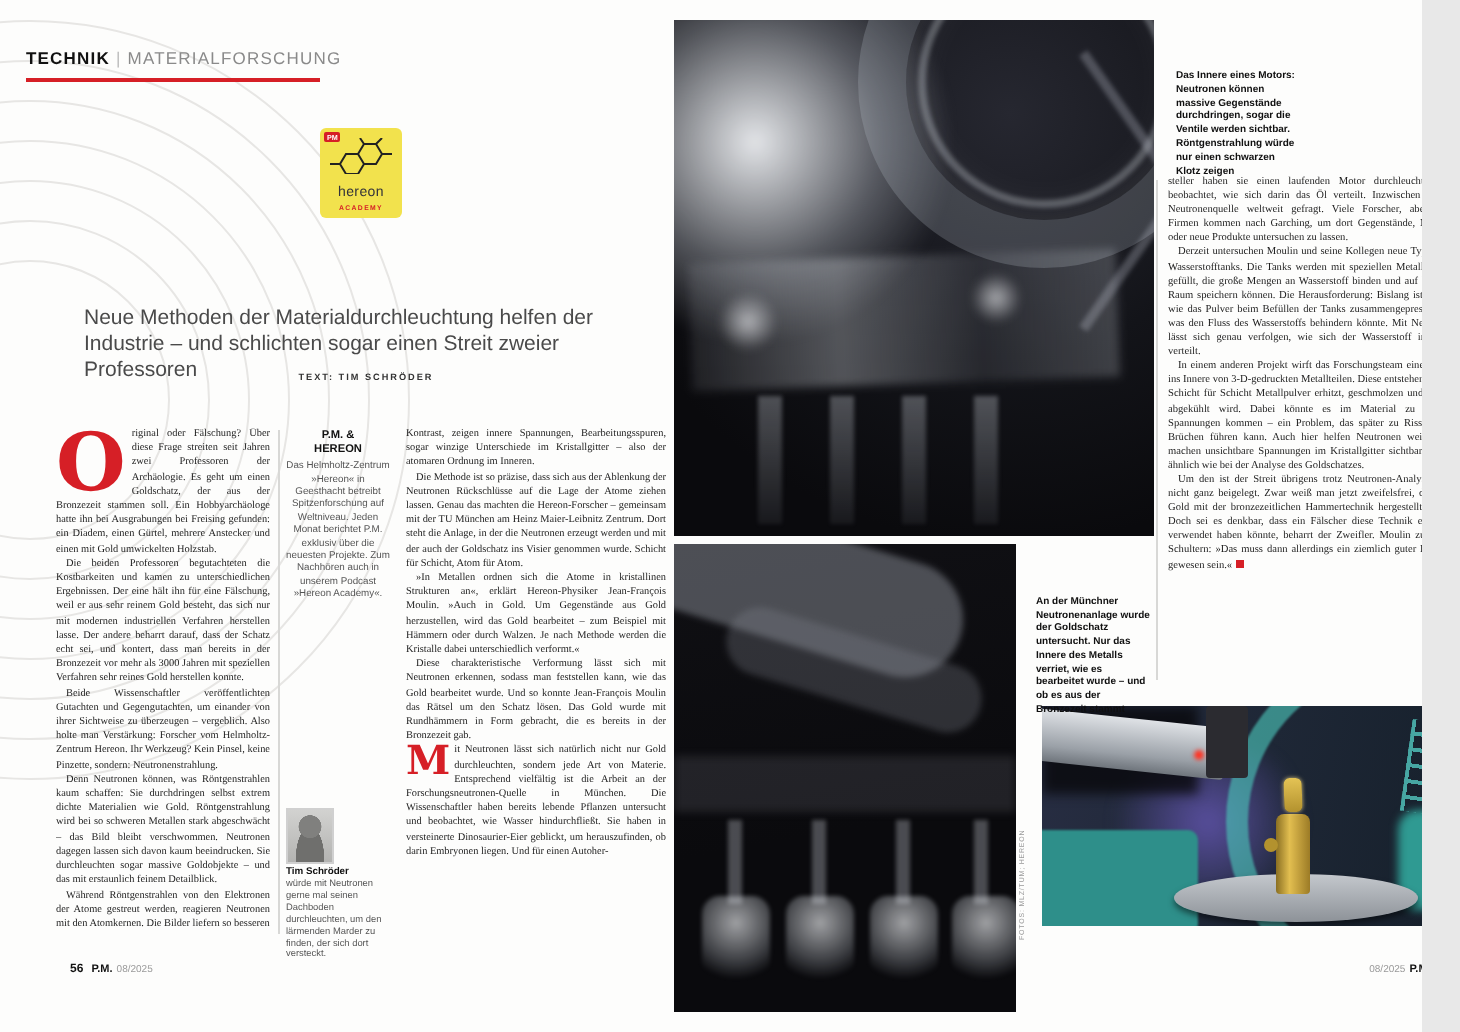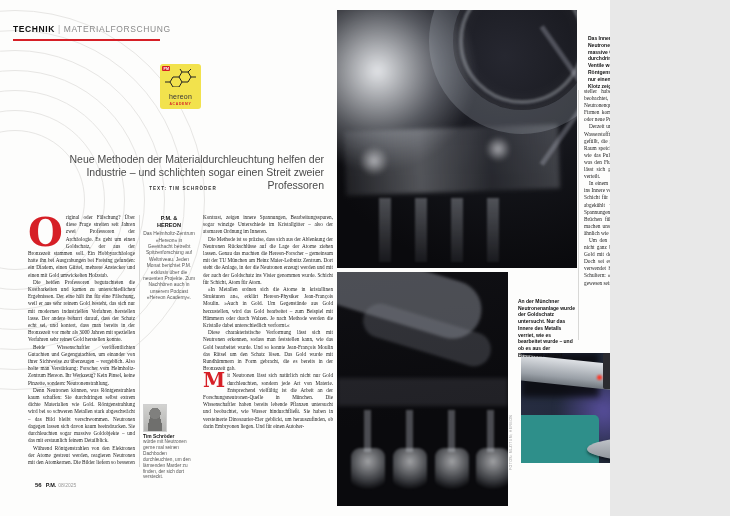--- a/index.html
+++ b/index.html
@@ -1,17 +1,17 @@
 <!DOCTYPE html>
 <html><head>
 <meta charset="utf-8">
 <style>
   html,body{margin:0;padding:0;background:#e8e8e8;}
-  .canvas{position:relative;width:610px;height:516px;background:#fdfdfc;overflow:hidden;
-          font-family:"Liberation Sans",sans-serif;-webkit-font-smoothing:antialiased;}
+  .canvas{position:relative;width:695px;height:516px;background:#fdfdfc;overflow:hidden;
+          font-family:"Liberation Sans",sans-serif;padding-left:16px;-webkit-font-smoothing:antialiased;}
   .canvas *{box-sizing:border-box;}
 
   
   .deco{position:absolute;left:0;top:0;width:337px;height:516px;overflow:hidden;pointer-events:none;}
   .ring{position:absolute;border:1px solid #e7e6e4;border-radius:50%;}
 
   
   .kicker{position:absolute;left:13px;top:24px;font-size:8.5px;letter-spacing:.6px;color:#111;}
   .k-bold{font-weight:bold;}
   .k-sep{color:#bbb;margin:0 3px;font-weight:normal;}
@@ -21,21 +21,21 @@
   
   .logo{position:absolute;left:160px;top:64px;width:41px;height:45px;background:#f2e24d;border-radius:3px;}
   .logo-tag{position:absolute;left:2px;top:2px;background:#d61f26;color:#fff;font-size:3.6px;font-weight:bold;padding:.5px 1.5px;border-radius:1px;}
   .logo-mol{position:absolute;left:4px;top:5px;}
   .logo-name{position:absolute;left:0;bottom:9px;width:100%;text-align:center;font-size:7px;color:#33333a;letter-spacing:.2px;}
   .logo-academy{position:absolute;left:0;bottom:3.5px;width:100%;text-align:center;font-size:3.4px;font-weight:bold;color:#d61f26;letter-spacing:.7px;}
 
   
   .headline{position:absolute;left:18px;top:116px;width:330px;margin:0;text-align:center;
             font-family:"DejaVu Serif",serif;font-weight:bold;font-size:27px;letter-spacing:-.5px;color:#141414;}
-  .subtitle{position:absolute;left:42px;top:153px;width:282px;text-align:right;font-size:10.5px;line-height:13px;color:#4a4a4a;}
+  .subtitle{position:absolute;left:42px;top:153px;width:282px;text-align:left;font-size:10.5px;line-height:13px;color:#4a4a4a;}
   .byline{position:absolute;left:18px;top:186px;width:330px;text-align:center;font-size:4.6px;font-weight:bold;letter-spacing:1px;color:#333;}
 
   
   .col{position:absolute;font-family:"Liberation Serif",serif;font-size:5.2px;line-height:7.2px;
        text-align:justify;color:#1d1d1d;}
   .col1{left:28px;top:214px;width:107px;height:256px;overflow:hidden;}
   .col2{left:203px;top:214px;width:130px;height:262px;overflow:hidden;}
   .col3{left:584px;top:88px;width:144px;height:252px;overflow:hidden;font-size:5.3px;line-height:7.1px;}
   .para{margin:0;}
   .para.ind{text-indent:5px;}

